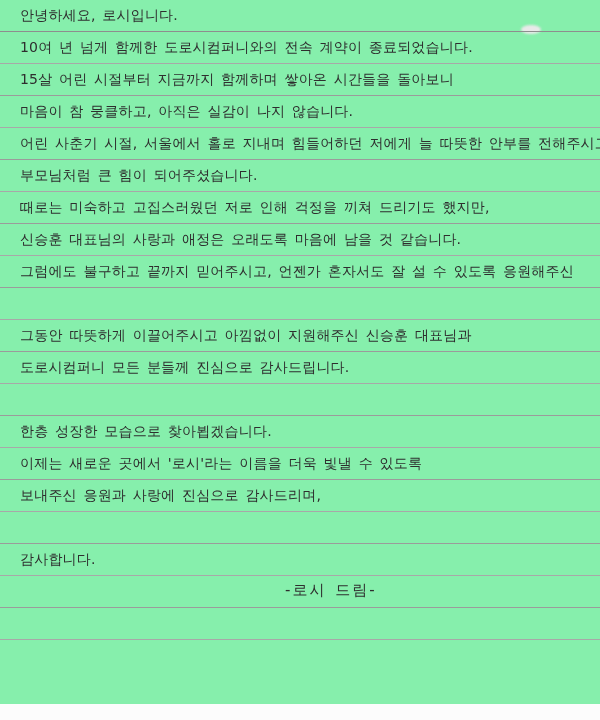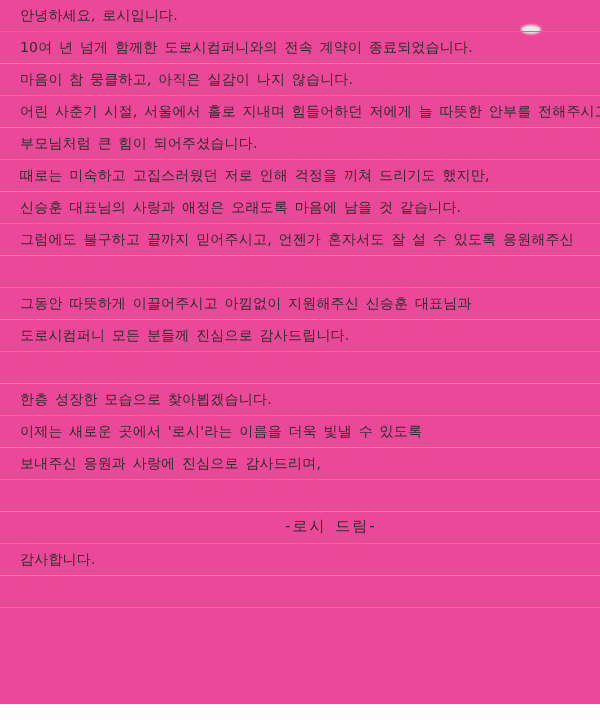--- a/index.html
+++ b/index.html
@@ -5,21 +5,21 @@
   html, body {
     margin: 0;
     padding: 0;
     background: #ffffff;
     font-family: "DejaVu Sans", "Liberation Sans", sans-serif;
   }
   .paper {
     position: relative;
     width: 600px;
     height: 720px;
-    background: #ec4899;
+    background: #86efac;
     overflow: hidden;
   }
   .rows {
     position: absolute;
     top: 0;
     left: 0;
     width: 600px;
   }
   .row {
     box-sizing: border-box;
@@ -73,20 +73,23 @@
 <div class="paper">
   <div class="smudge"></div>
   <div class="rows">
     <div class="row first-line">
         <span class="txt">안녕하세요, 로시입니다.</span>
       </div>
     <div class="row">
         <span class="txt">10여 년 넘게 함께한 도로시컴퍼니와의 전속 계약이 종료되었습니다.</span>
       </div>
     <div class="row">
+        <span class="txt">15살 어린 시절부터 지금까지 함께하며 쌓아온 시간들을 돌아보니</span>
+      </div>
+    <div class="row">
         <span class="txt">마음이 참 뭉클하고, 아직은 실감이 나지 않습니다.</span>
       </div>
     <div class="row">
         <span class="txt">어린 사춘기 시절, 서울에서 홀로 지내며 힘들어하던 저에게 늘 따뜻한 안부를 전해주시고,</span>
       </div>
     <div class="row">
         <span class="txt">부모님처럼 큰 힘이 되어주셨습니다.</span>
       </div>
     <div class="row">
         <span class="txt">때로는 미숙하고 고집스러웠던 저로 인해 걱정을 끼쳐 드리기도 했지만,</span>
@@ -114,24 +117,24 @@
       </div>
     <div class="row">
         <span class="txt">이제는 새로운 곳에서 '로시'라는 이름을 더욱 빛낼 수 있도록</span>
       </div>
     <div class="row">
         <span class="txt">보내주신 응원과 사랑에 진심으로 감사드리며,</span>
       </div>
     <div class="row">
         <span class="txt"></span>
       </div>
+    <div class="row">
+        <span class="txt">감사합니다.</span>
+      </div>
     <div class="row sig">
         <span class="txt">-로시 드림-</span>
-      </div>
-    <div class="row">
-        <span class="txt">감사합니다.</span>
       </div>
     <div class="row">
         <span class="txt"></span>
       </div>
   </div>
   <div class="bottom-margin"></div>
 </div>
 
 </body></html>

